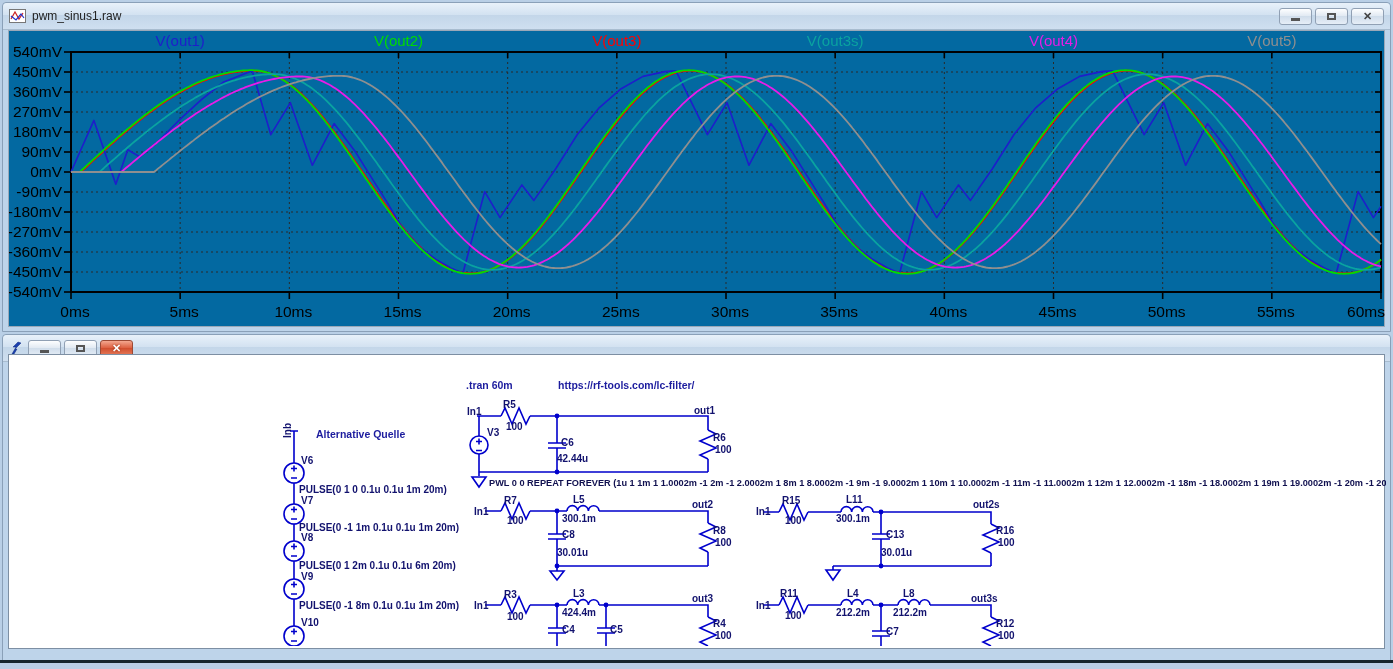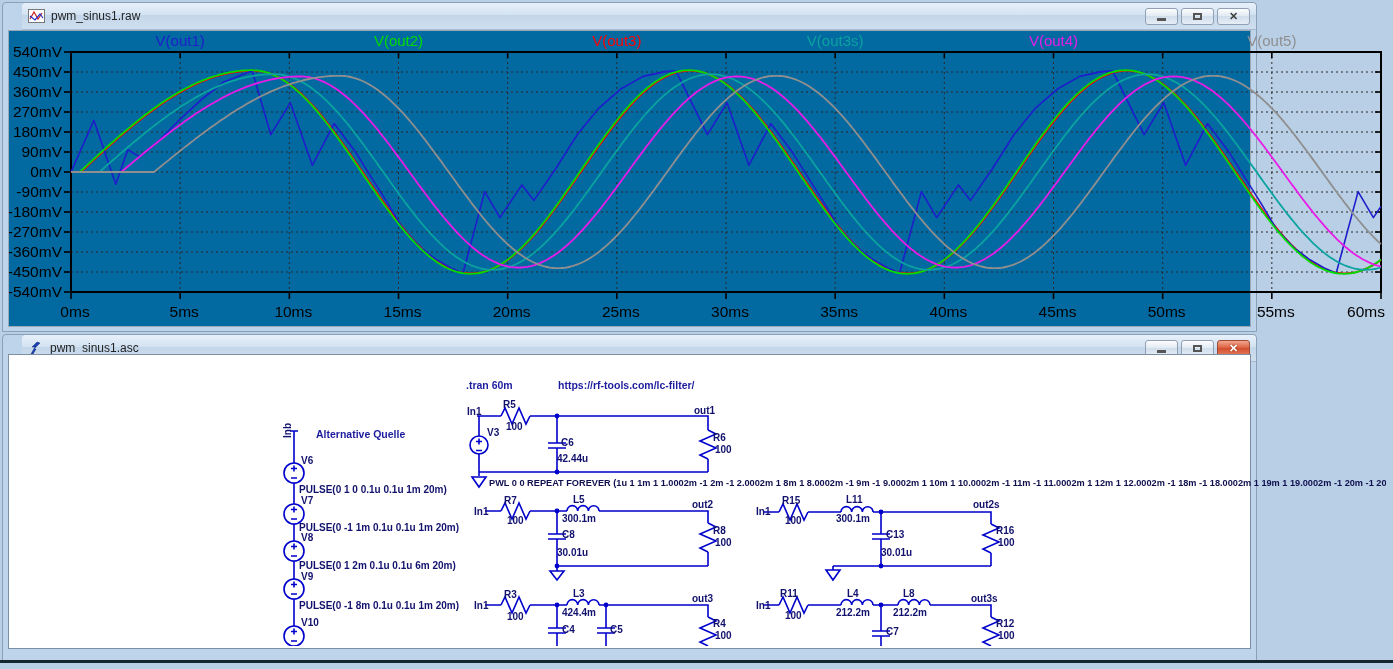--- a/index.html
+++ b/index.html
@@ -1,19 +1,19 @@
 <!DOCTYPE html>
 <html><head>
 <meta charset="utf-8">
 <style>
   html,body{margin:0;padding:0;}
   body{width:1393px;height:669px;overflow:hidden;position:relative;
        background:#b9cfe6;font-family:"Liberation Sans",sans-serif;}
-  .win{position:absolute;left:2px;width:1255px;background:#bed4ea;
-       border:1px solid #8aa0b8;border-radius:4px 4px 0 0;box-sizing:border-box;padding-left:19px;}
+  .win{position:absolute;left:2px;width:1389px;background:#bed4ea;
+       border:1px solid #8aa0b8;border-radius:4px 4px 0 0;box-sizing:border-box;}
   #plot-win{top:2px;height:330px;}
   #schem-win{top:334px;height:335px;}
   .titlebar{height:26px;display:flex;align-items:center;padding:0 6px;
             background:linear-gradient(#e8f1fa,#d3e2f1 45%,#c3d6e9 46%,#cfdff0);
             border-radius:4px 4px 0 0;border-bottom:1px solid #a8bccf;}
   .title-text{font-size:12px;color:#222;margin-left:6px;flex:1;}
   .tb-btn{width:33px;height:17px;border:1px solid #90a0b4;border-radius:3px;
           background:linear-gradient(#fdfeff,#e2eaf3 45%,#cfdcea 46%,#e6eef7);
           display:flex;align-items:center;justify-content:center;margin-left:3px;
           box-sizing:border-box;cursor:default;}
@@ -182,21 +182,20 @@
         <text x="1268.8333333333333" y="46" text-anchor="middle" fill="#8f8f8f" class="legend-label">V(out5)</text>
       </svg>
   </div>
 </div>
 
 <div class="win" id="schem-win">
   <div class="titlebar">
     <svg width="16" height="15" viewBox="0 0 16 15">
       <path d="M9,1 L4,6 L7,6 L3,13 L5,13 L8,8 L6,8 L12,2 Z" fill="#1a3fae" stroke="#102a80" stroke-width="0.5"></path>
     </svg>
-    <span class="title-text">pwm_sinus1.asc</span>
     <div class="tb-btn">
         <span class="g-min"></span>
       </div>
     <div class="tb-btn">
         <span class="g-max"></span>
       </div>
     <div class="tb-btn close-red">
         <span class="g-x">✕</span>
       </div>
   </div>

